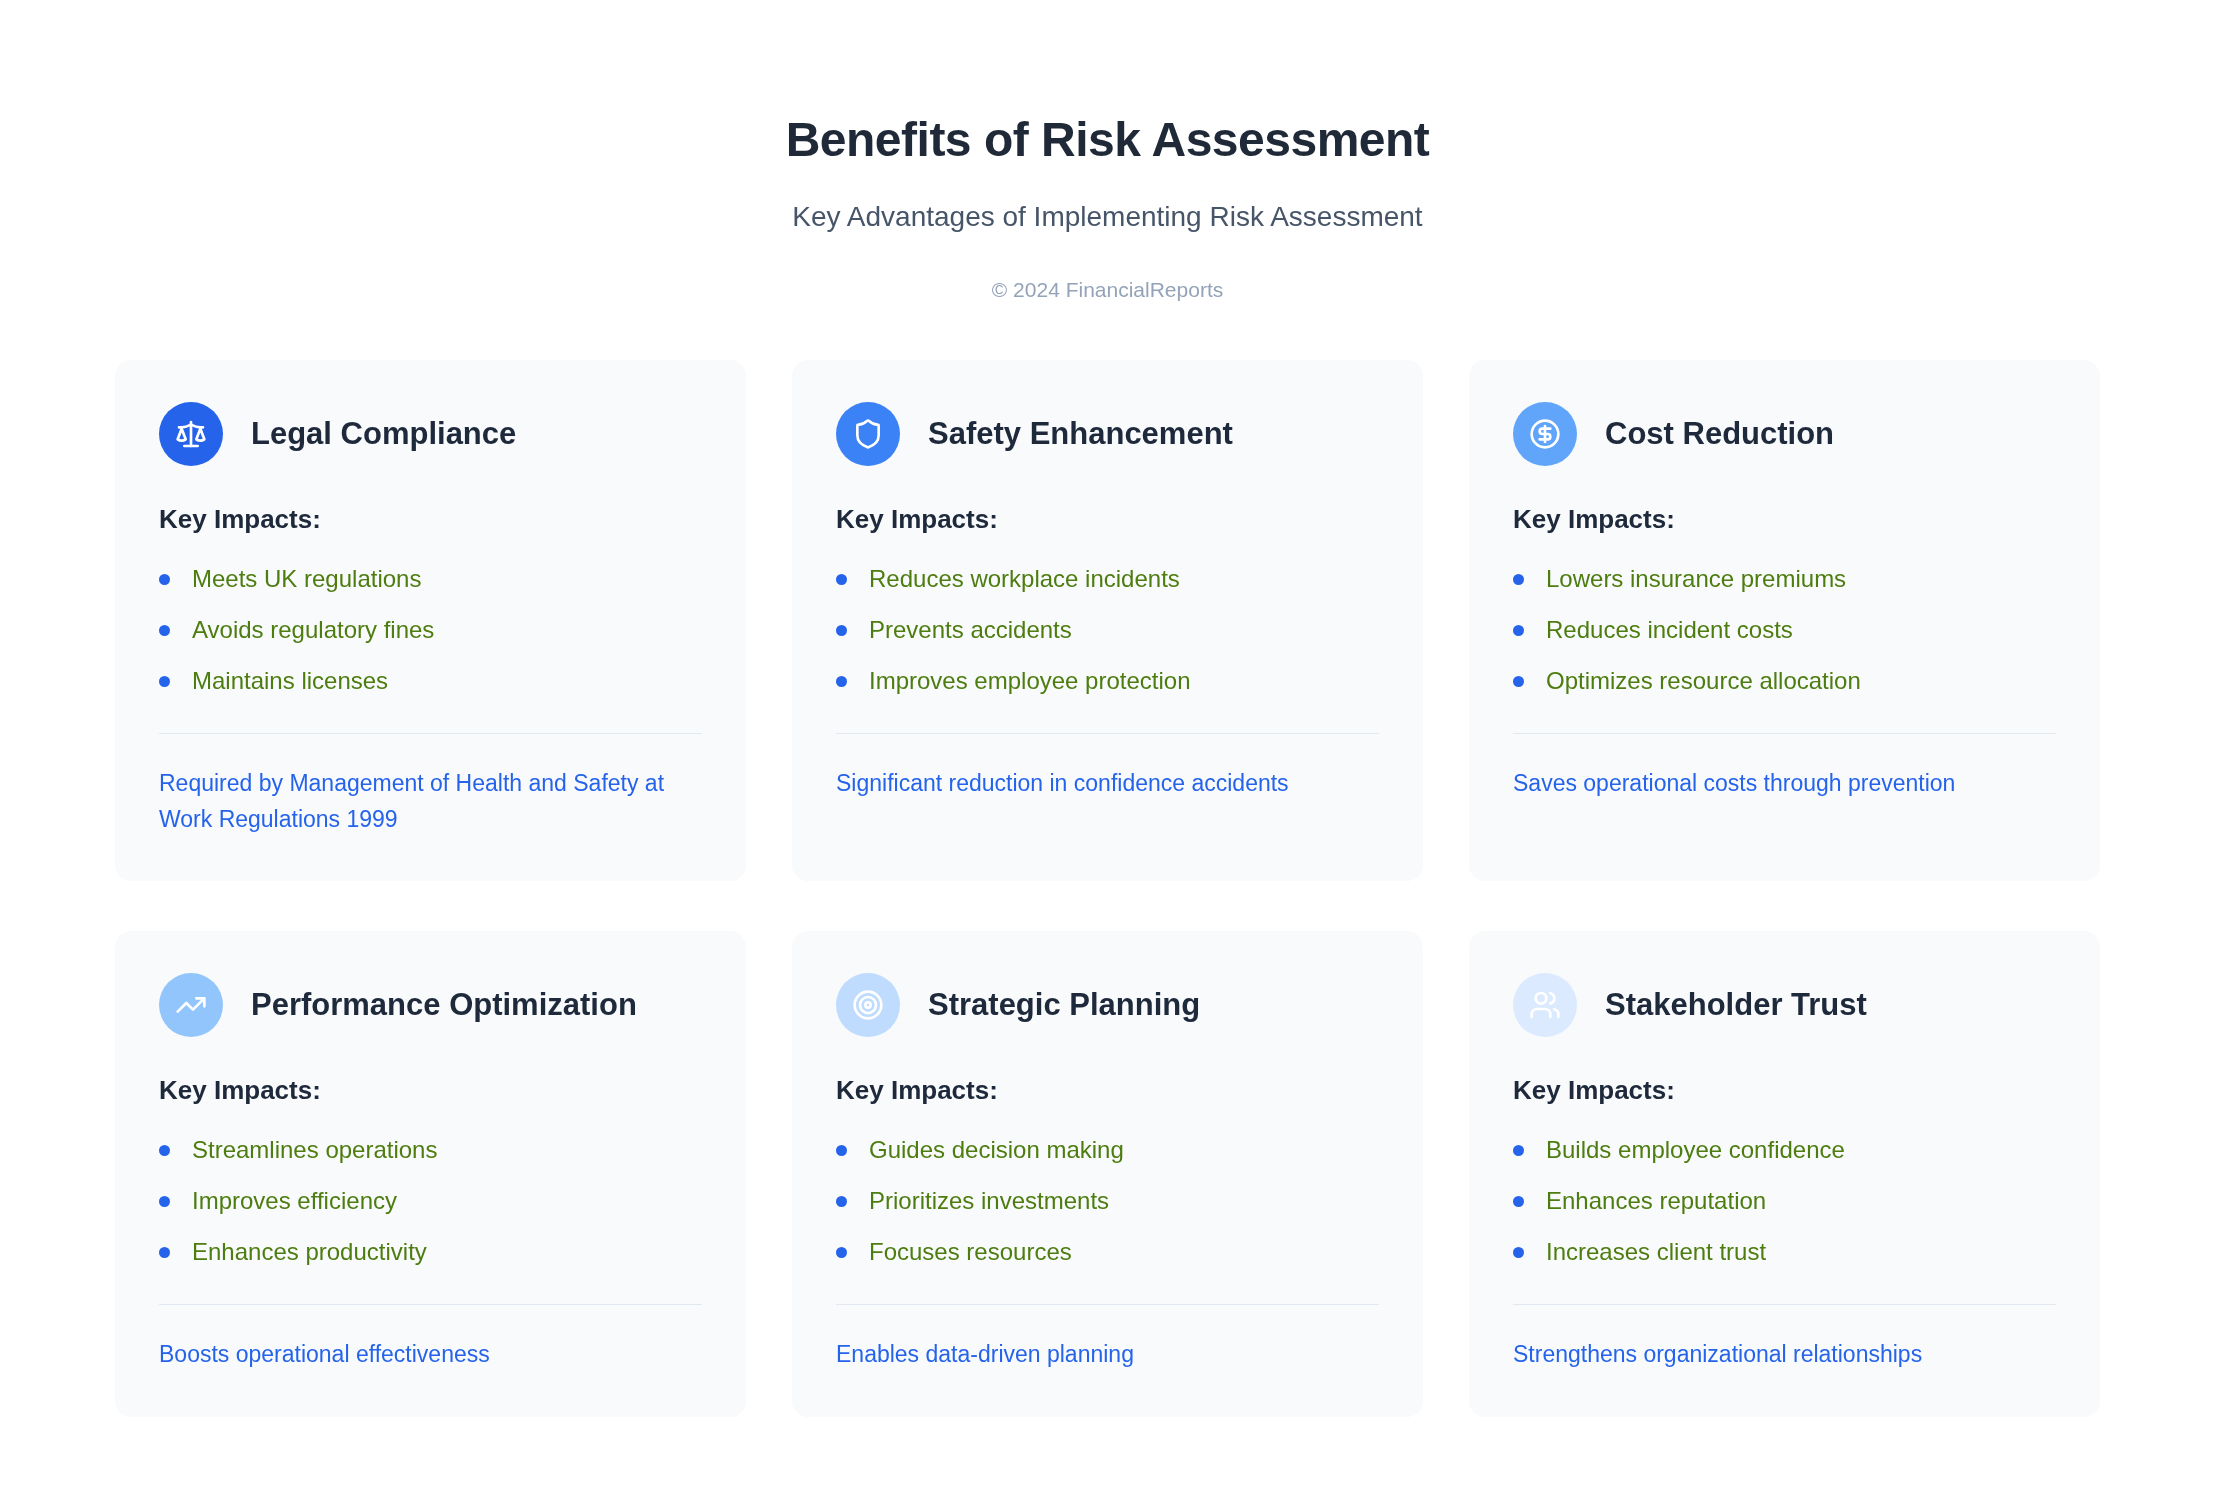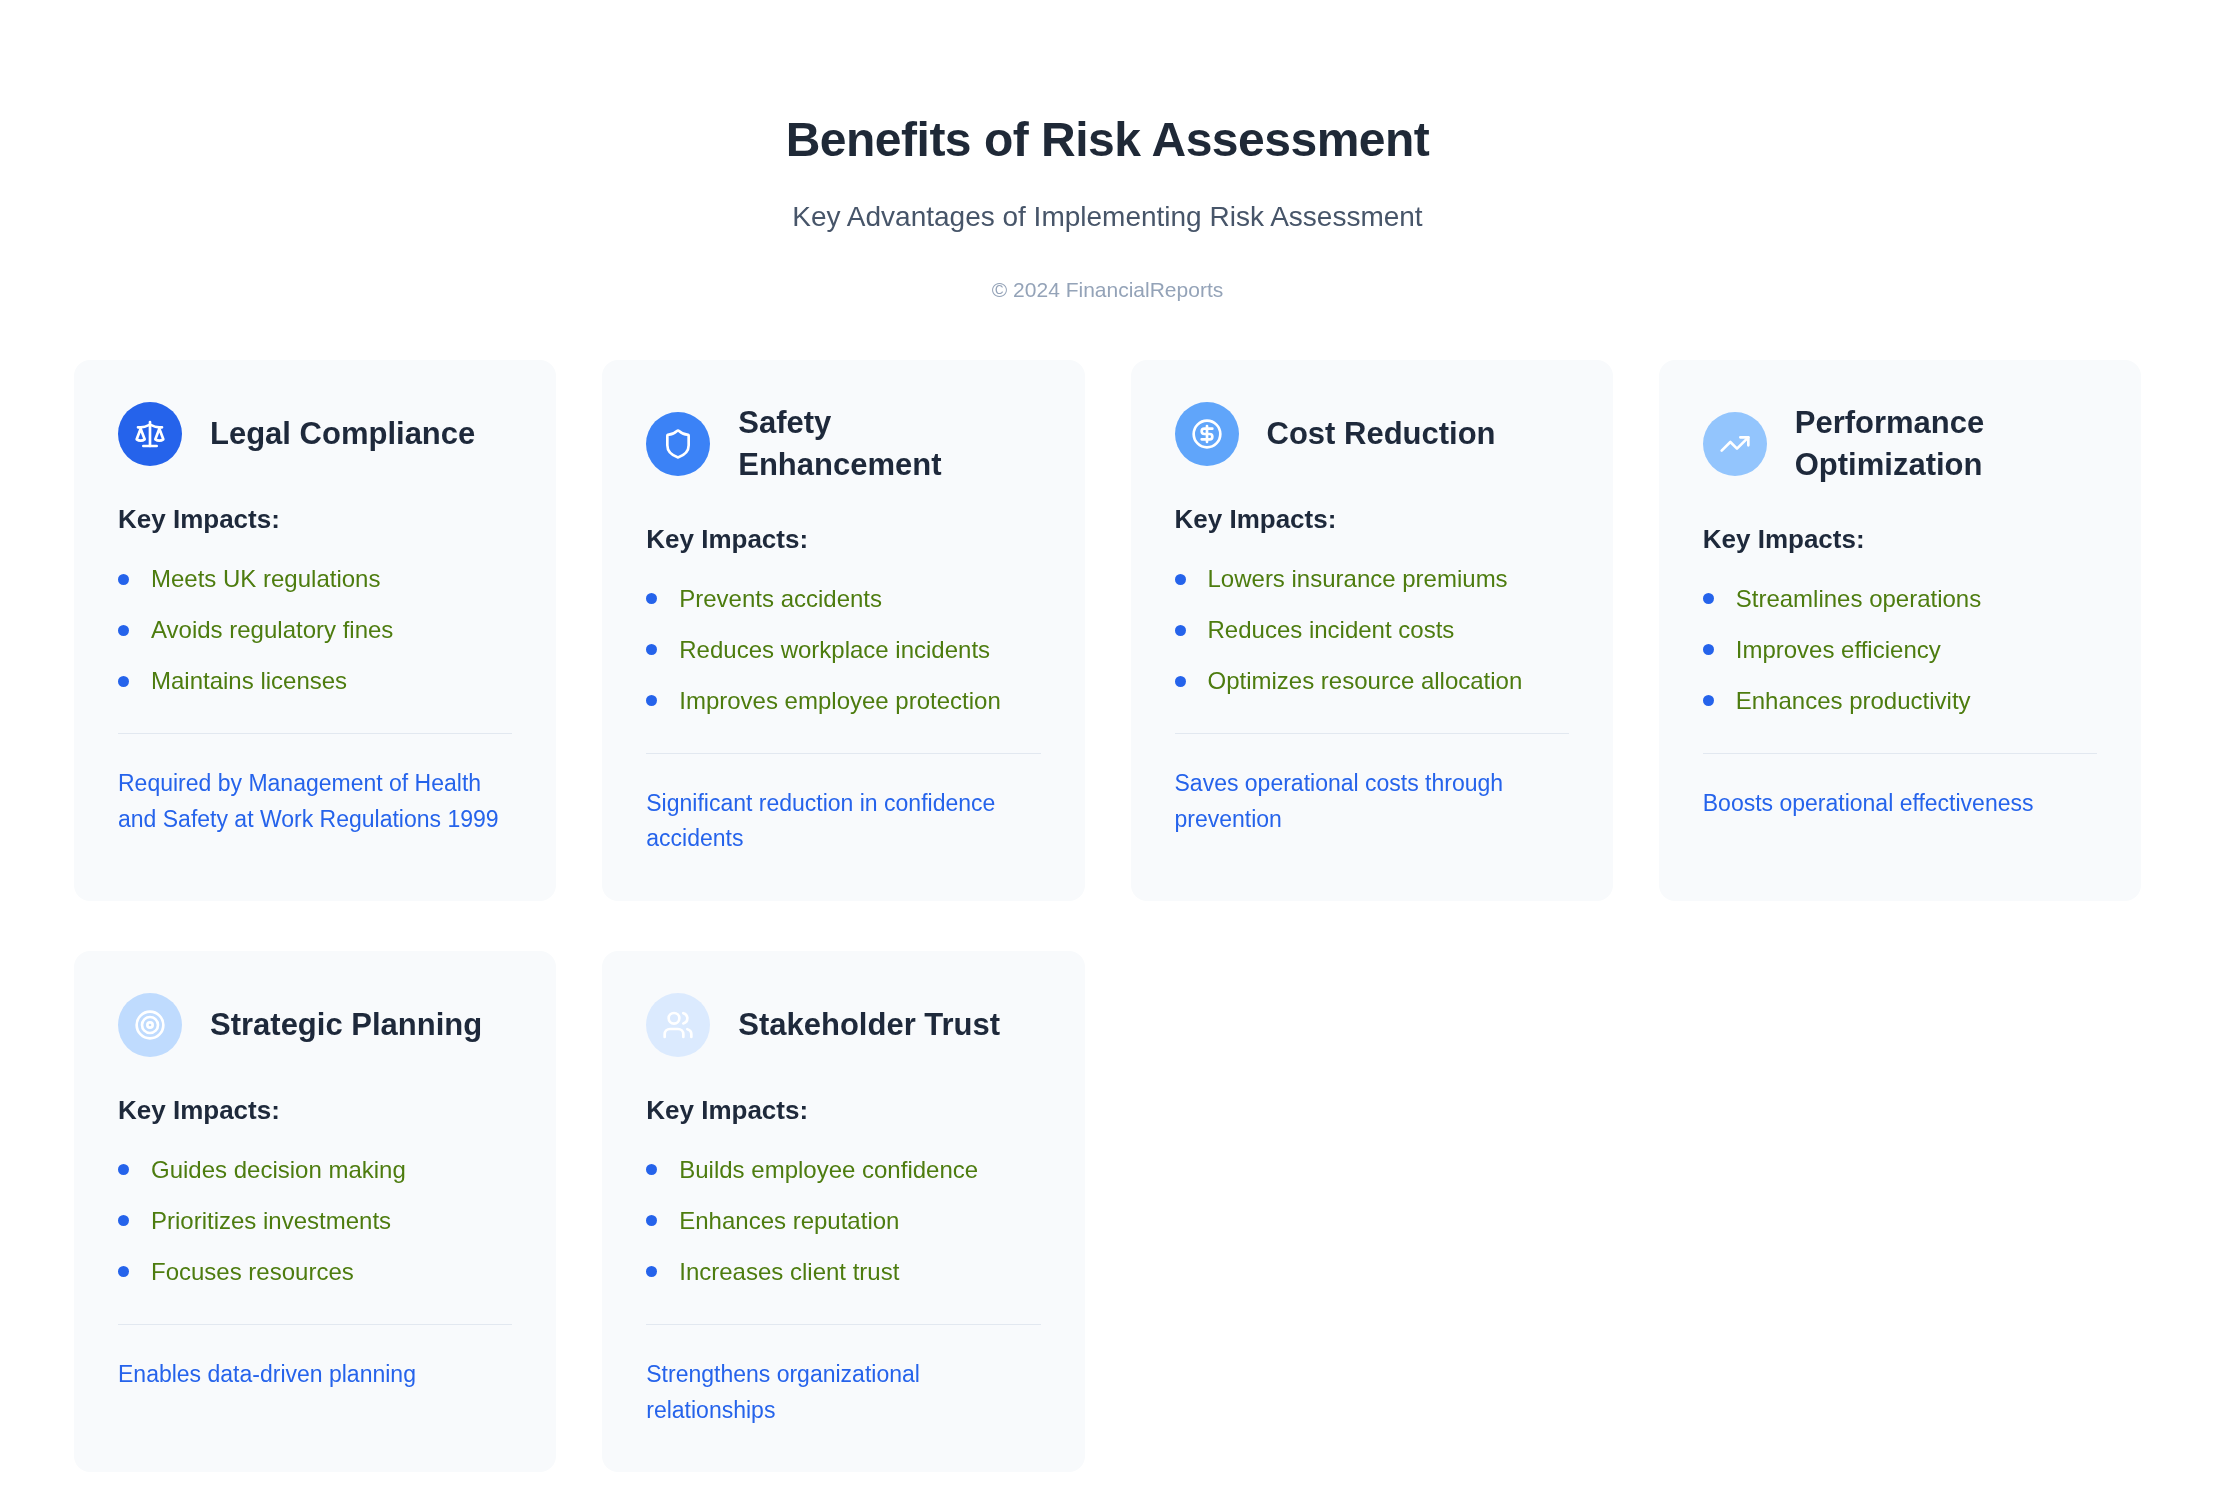--- a/index.html
+++ b/index.html
@@ -28,24 +28,24 @@
   }
   .page-copyright {
     font-size: 21px;
     color: #94a3b8;
     margin-top: 45px;
   }
 
   
   .grid {
     display: grid;
-    grid-template-columns: repeat(4, 1fr);
+    grid-template-columns: repeat(3, 1fr);
     column-gap: 46px;
     row-gap: 50px;
-    padding: 0 74px;
+    padding: 0 115px;
     margin-top: 58px;
   }
   .card {
     background: #f8fafc;
     border-radius: 16px;
     padding: 42px 44px 44px 44px;
   }
   .card-head {
     display: flex;
     align-items: center;
@@ -153,25 +153,25 @@
           <svg viewBox="0 0 24 24" fill="none" stroke="#ffffff" stroke-width="2" stroke-linecap="round" stroke-linejoin="round">
             <path d="M20 13c0 5-3.5 7.5-7.66 8.95a1 1 0 0 1-.67-.01C7.5 20.5 4 18 4 13V6a1 1 0 0 1 1-1c2 0 4.5-1.2 6.24-2.72a1 1 0 0 1 1.52 0C14.51 3.81 17 5 19 5a1 1 0 0 1 1 1z"></path>
           </svg>
         </span>
         <h2 class="card-title">Safety Enhancement</h2>
       </div>
       <h3 class="impacts-heading">Key Impacts:</h3>
       <ul class="impacts">
         <li class="impact">
             <span class="dot"></span>
+            <span>Reduces workplace incidents</span>
+          </li>
+        <li class="impact">
+            <span class="dot"></span>
             <span>Prevents accidents</span>
-          </li>
-        <li class="impact">
-            <span class="dot"></span>
-            <span>Reduces workplace incidents</span>
           </li>
         <li class="impact">
             <span class="dot"></span>
             <span>Improves employee protection</span>
           </li>
       </ul>
       <div class="divider"></div>
       <p class="footnote">Significant reduction in confidence accidents</p>
     </article>
 

